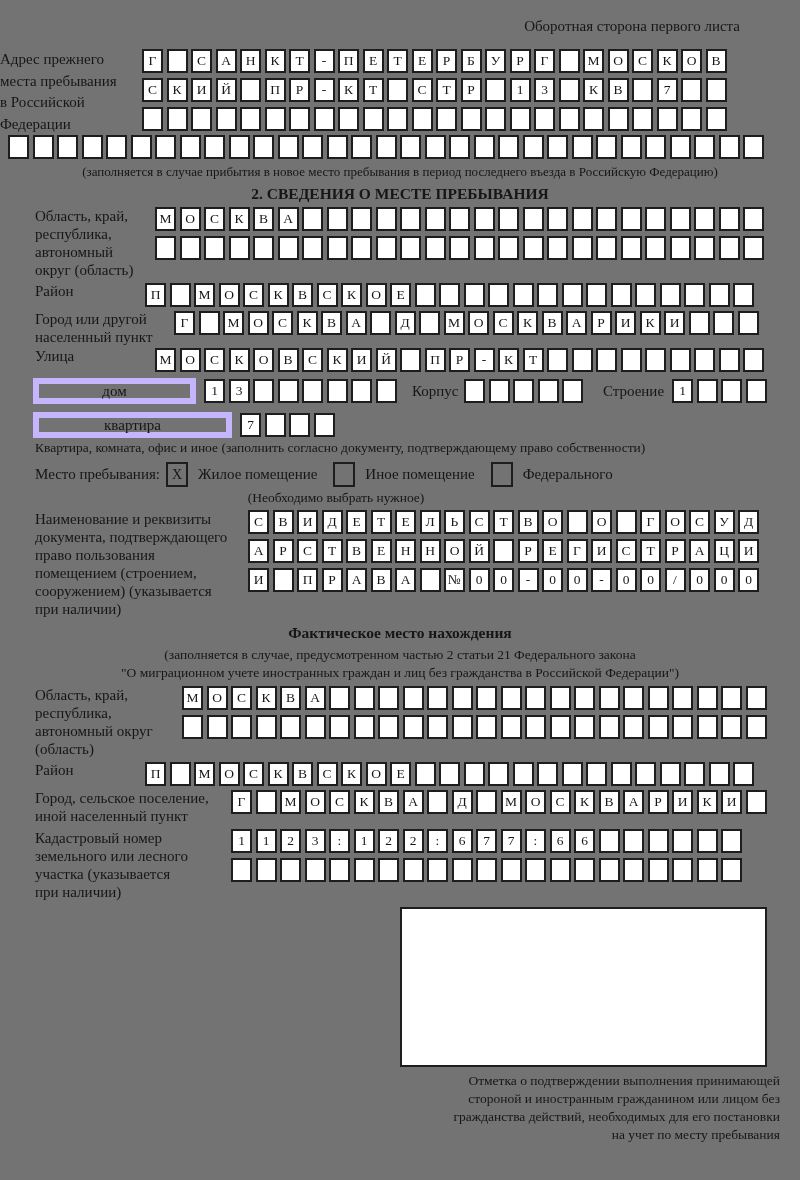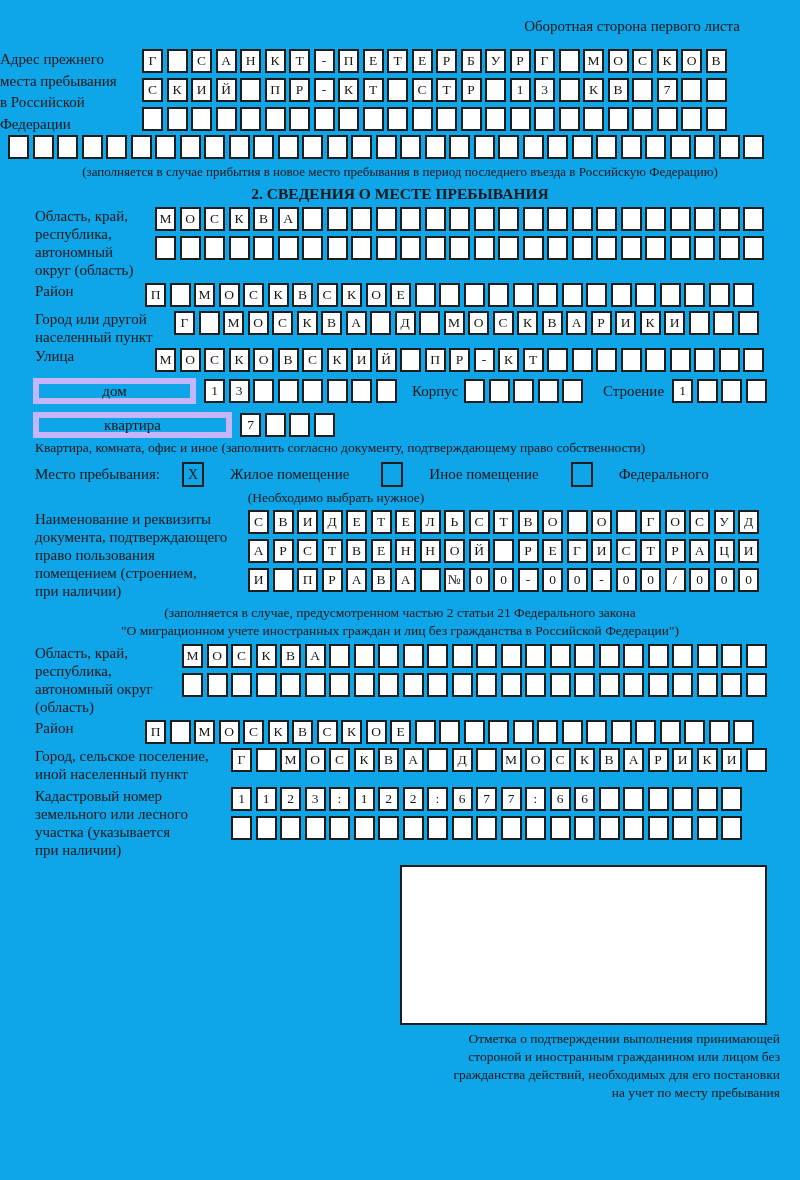--- a/index.html
+++ b/index.html
@@ -1,17 +1,17 @@
 <!DOCTYPE html>
 <html><head>
 <meta charset="utf-8">
 <style>
   html,body{margin:0;padding:0;background:#ffffff;}
   body{width:800px;height:1180px;font-family:"Liberation Serif","DejaVu Serif",serif;color:#161616;}
-  .page{position:relative;width:800px;height:1180px;overflow:hidden;background:#0ea5e9;}
+  .page{position:relative;width:800px;height:1180px;overflow:hidden;background:#737373;}
 
   .header-note{padding:18px 60px 0 0;text-align:right;font-size:15px;}
 
   
   .cell{box-sizing:border-box;flex:none;width:21px;height:24px;border:2px solid #1d1d1d;
         margin-right:3.5px;display:flex;align-items:center;justify-content:center;
         font-size:13.5px;background:#fff;}
   .cells-row{display:flex;height:24px;margin-bottom:5px;flex-wrap:nowrap;}
   .cells-row:last-child{margin-bottom:0;}
 
@@ -30,21 +30,21 @@
 
   .house-row{display:flex;align-items:flex-start;padding-left:33px;margin-top:6px;}
   .field-rect{box-sizing:border-box;border:6px solid #c4b5fd;height:26px;display:flex;
               align-items:center;justify-content:center;font-size:15px;flex:none;}
   .house-rect{width:163px;margin-right:8px;}
   .apt-rect{width:199px;margin-right:8px;}
   .inline-lab{font-size:15px;line-height:26px;flex:none;}
   .ml12{margin-left:12px}.mr6{margin-right:6px}.ml16{margin-left:16px}.mr8{margin-right:8px}
   .house-row .cells-row{margin-top:1px;}
 
-  .stay-row{display:flex;align-items:center;padding-left:35px;margin-top:6px;font-size:15px;gap:16px;}
+  .stay-row{display:flex;align-items:center;padding-left:35px;margin-top:6px;font-size:15px;}
   .checkbox{box-sizing:border-box;flex:none;width:22px;height:25px;border:2px solid #1d1d1d;
             display:flex;align-items:center;justify-content:center;font-size:14px;
             margin:0 10px 0 16px;}
   .checkbox.first{margin-left:6px;}
   .hint{width:672px;text-align:center;font-size:13.5px;margin-top:3px;}
 
   .fact-title{font-size:15.5px;font-weight:bold;text-align:center;margin-top:6px;}
   .fact-caption{font-size:13.5px;text-align:center;line-height:18px;margin-top:4px;}
 
   .stamp-box{box-sizing:border-box;margin:6px 0 0 400px;width:367px;height:160px;
@@ -394,20 +394,21 @@
     <span>Федерального</span>
   </div>
   <div class="hint">(Необходимо выбрать нужное)</div>
 
   <div class="frow">
     <div class="flabel w213 lh18">
         <div>Наименование и реквизиты</div>
         <div>документа, подтверждающего</div>
         <div>право пользования</div>
         <div>помещением (строением,</div>
+        <div>сооружением) (указывается</div>
         <div>при наличии)</div>
       </div>
     <div>
       <div class="cells-row">
           <span class="cell">С</span>
           <span class="cell">В</span>
           <span class="cell">И</span>
           <span class="cell">Д</span>
           <span class="cell">Е</span>
           <span class="cell">Т</span>
@@ -469,20 +470,21 @@
           <span class="cell">0</span>
           <span class="cell">0</span>
           <span class="cell">/</span>
           <span class="cell">0</span>
           <span class="cell">0</span>
           <span class="cell">0</span>
         </div>
     </div>
   </div>
 
+  <div class="fact-title">Фактическое место нахождения</div>
   <div class="fact-caption">
       <div>(заполняется в случае, предусмотренном частью 2 статьи 21 Федерального закона</div>
       <div>"О миграционном учете иностранных граждан и лиц без гражданства в Российской Федерации")</div>
     </div>
 
   <div class="frow">
     <div class="flabel w147 lh18">
         <div>Область, край,</div>
         <div>республика,</div>
         <div>автономный округ</div>

